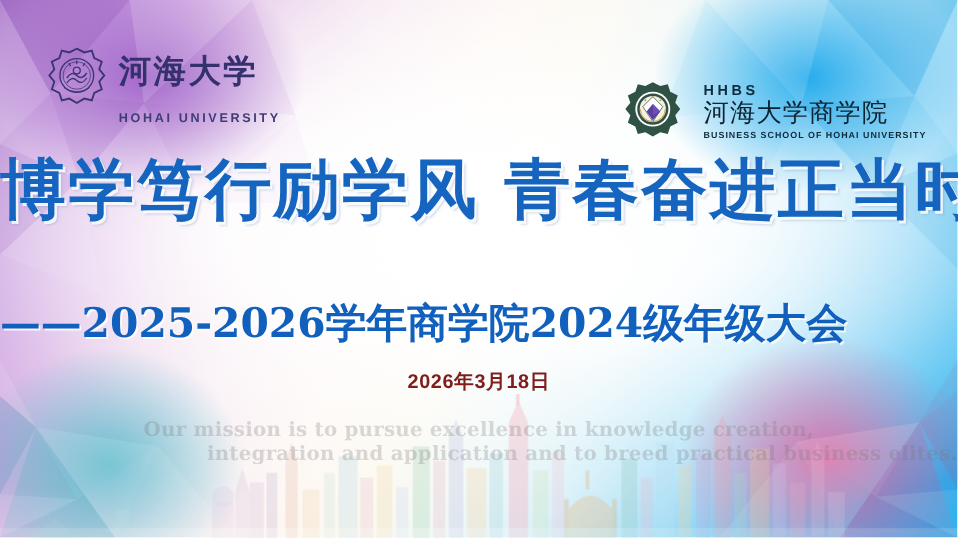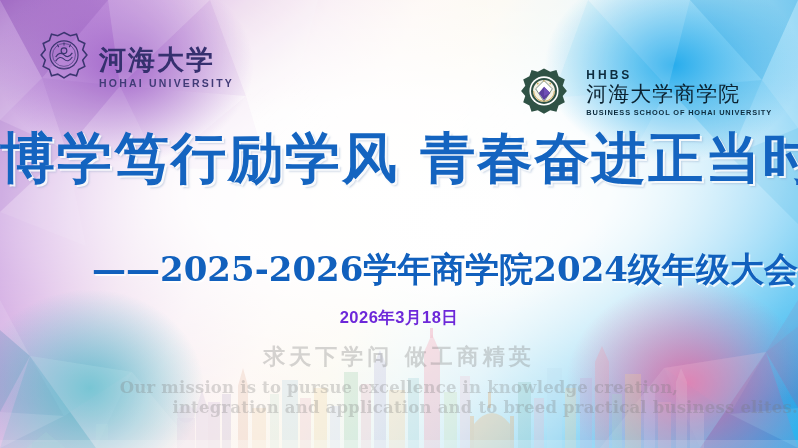--- a/index.html
+++ b/index.html
@@ -58,21 +58,21 @@
   .seal{width:52px;height:52px;flex:0 0 auto;}
   .logo-left-text{display:flex;flex-direction:column;line-height:1;}
   .hh-cn{
     font-family:"DejaVu Serif","Liberation Serif",serif;
     font-size:27px;font-weight:700;color:#35306e;letter-spacing:2px;
     white-space:nowrap;
     margin-top:20px;
   }
   .hh-en{
     font-size:10.5px;font-weight:700;color:#413b77;
-    letter-spacing:2.2px;margin-top:5px;white-space:nowrap;
+    letter-spacing:2.2px;margin-top:21px;white-space:nowrap;
   }
 
   .logo-right{
     position:absolute;right:26px;top:22px;
     display:flex;align-items:center;gap:16px;margin-top:45px;
   }
   .logo-right-text{display:flex;flex-direction:column;line-height:1;}
   .bs-abbr{font-size:12px;font-weight:700;color:#0d2c3e;letter-spacing:3px;}
   .bs-cn{
     font-family:"DejaVu Serif","Liberation Serif",serif;
@@ -92,33 +92,33 @@
     font-size:55px;font-weight:700;
     letter-spacing:2px;
     color:#1464c0;
     text-shadow:
        2px 2px 0 rgba(255,255,255,.85),
        3px 3px 2px rgba(120,150,190,.35);
     white-space:nowrap;
   }
   .title-sub{
     position:absolute;left:0;right:0;top:247px;
-    text-align:right;
+    text-align:left;
     font-family:"DejaVu Serif","Liberation Serif",serif;
     font-size:34px;font-weight:700;
     letter-spacing:0px;
     color:#1160bd;
     text-shadow:1.5px 1.5px 0 rgba(255,255,255,.8);
     white-space:nowrap;
   }
   .title-date{
     position:absolute;left:0;right:0;top:307px;
     text-align:center;
     font-size:16.5px;font-weight:700;
-    color:#6d28d9;
+    color:#7f1d1d;
     letter-spacing:.5px;
   }
 
   
   .motto{
     position:absolute;left:0;right:0;top:342px;
     text-align:center;pointer-events:none;
   }
   .motto-cn{
     font-family:"DejaVu Serif","Liberation Serif",serif;
@@ -300,18 +300,17 @@
       <span class="bs-cn">河海大学商学院</span>
       <span class="bs-en">BUSINESS SCHOOL OF HOHAI UNIVERSITY</span>
     </div>
   </div>
 
   <div class="title-main">博学笃行励学风 青春奋进正当时</div>
   <div class="title-sub">——2025-2026学年商学院2024级年级大会</div>
   <div class="title-date">2026年3月18日</div>
 
   <div class="motto">
-    <div class="motto-cn">求天下学问  做工商精英</div>
     <div class="motto-en1">Our mission is to pursue excellence in knowledge creation,</div>
     <div class="motto-en2">integration and application and to breed practical business elites.</div>
   </div>
 
 </div>
 
 </body></html>

